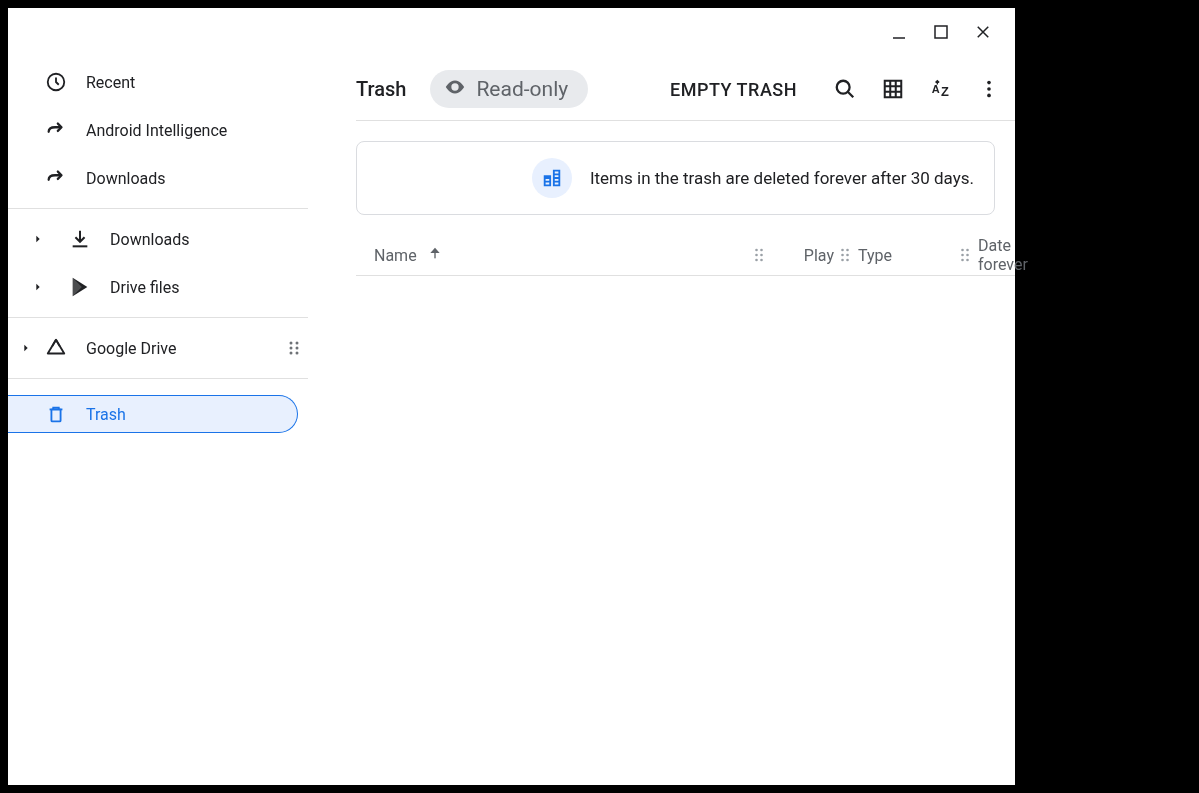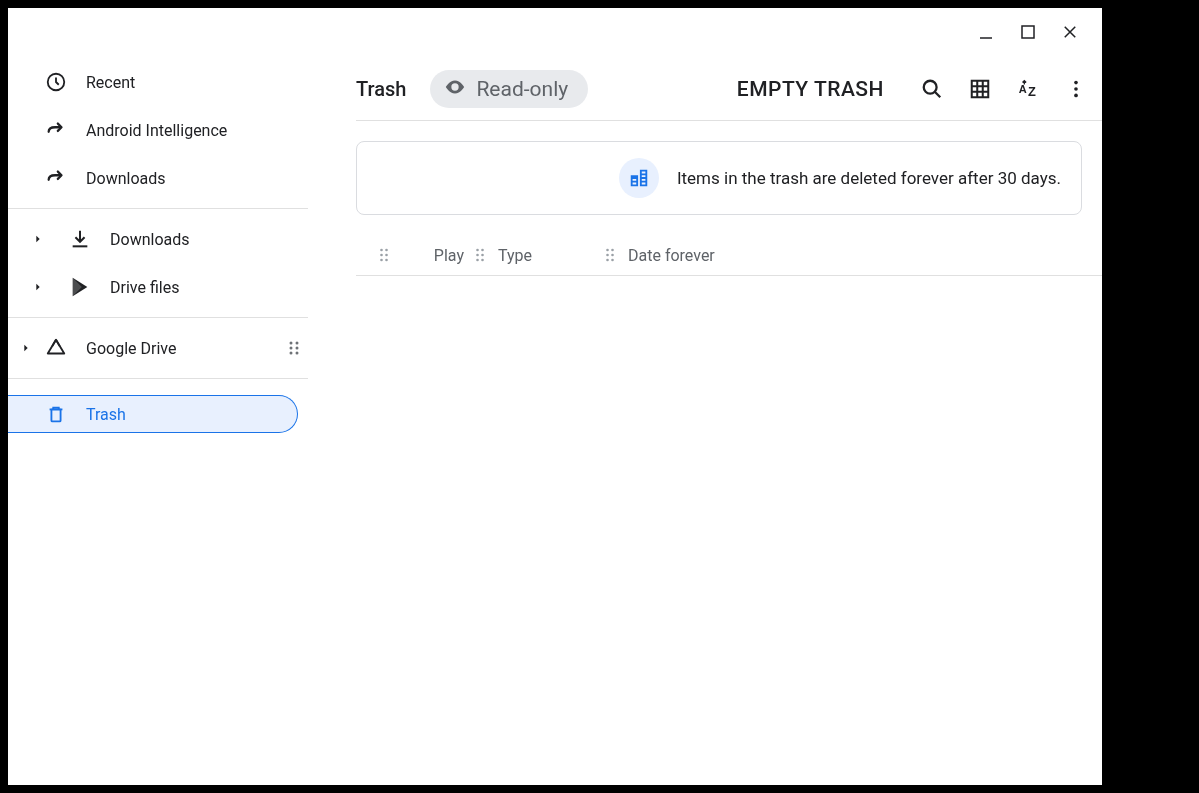--- a/index.html
+++ b/index.html
@@ -6,21 +6,21 @@
 body {
   font-family: Roboto, "Segoe UI", Arial, sans-serif;
   background: #000;
   width: 1199px;
   height: 793px;
   overflow: hidden;
 }
 .frame {
   position: absolute;
   left: 8px; top: 8px;
-  width: 1094px; height: 777px;
+  width: 1007px; height: 777px;
   background: #fff;
 }
 .titlebar {
   position: absolute;
   top: 0; right: 0;
   height: 48px;
   display: flex;
   align-items: center;
   gap: 18px;
   padding-right: 20px;
@@ -86,21 +86,21 @@
   border-radius:20px;
   height:38px;
   padding:0 20px 0 14px;
   color:#5f6368;
   font-size:21px;
   gap:10px;
 }
 .readonly-pill svg { width:22px; height:22px; fill:#5f6368; }
 .tb-spacer { flex:1; }
 .empty-btn {
-  font-size:21px; color:#202124; font-weight:500;
+  font-size:18px; color:#202124; font-weight:500;
   letter-spacing:0.5px; cursor:pointer; margin-right:26px;
 }
 .tb-icon { width:44px; height:44px; display:flex; align-items:center; justify-content:center; cursor:pointer; color:#202124; margin-right:4px; }
 .tb-icon svg { width:22px; height:22px; }
 .tb-divider { height:1px; background:#e0e0e0; margin-top:0px; }
 
 .banner {
   margin: 20px 20px 20px 0;
   border:1px solid #dadce0;
   border-radius:8px;
@@ -313,20 +313,29 @@
     <div class="banner">
       <div class="bicon">
         <svg viewBox="0 0 24 24">
             <path d="M3 21V9h8v12H3zm10 0V3h8v18h-8zM5 19h4v-2H5v2zm0-4h4v-2H5v2zm10 4h4v-2h-4v2zm0-4h4v-2h-4v2zm0-4h4V9h-4v2zm0-4h4V5h-4v2z"></path>
           </svg>
       </div>
       <div class="btxt">Items in the trash are deleted forever after 30 days.</div>
     </div>
 
     <div class="cols">
+      <div class="col-name" style="flex:0 0 380px">
+        <span>Name</span>
+        <span>
+          <svg viewBox="0 0 24 24">
+              <path d="M12 4l-7 8h14z"></path>
+              <rect x="11" y="11" width="2" height="9"></rect>
+            </svg>
+        </span>
+      </div>
       <span class="grip">
           <svg viewBox="0 0 10 16">
             <circle cx="2.5" cy="3" r="1.3"></circle>
             <circle cx="7.5" cy="3" r="1.3"></circle>
             <circle cx="2.5" cy="8" r="1.3"></circle>
             <circle cx="7.5" cy="8" r="1.3"></circle>
             <circle cx="2.5" cy="13" r="1.3"></circle>
             <circle cx="7.5" cy="13" r="1.3"></circle>
           </svg>
         </span>

